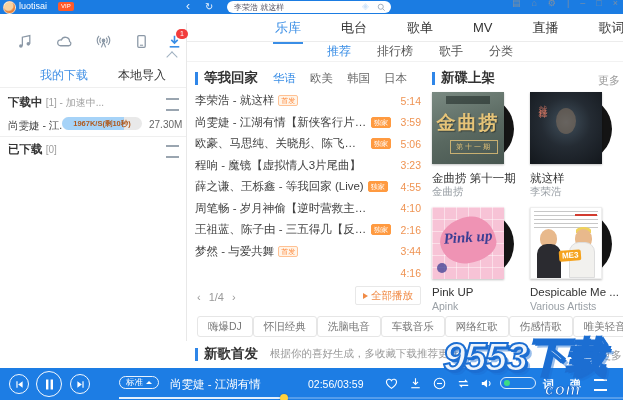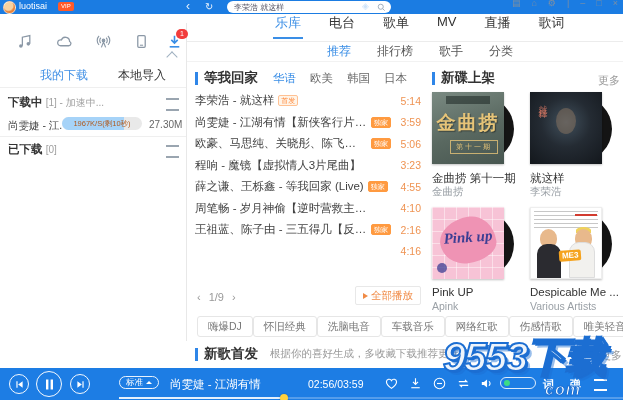--- a/index.html
+++ b/index.html
@@ -30,25 +30,25 @@
   .sb-tabs{position:absolute;left:0;top:44px;width:186px;height:20px;font-size:12px;}
   .sb-tab1{position:absolute;left:40px;color:#3f8fe5;}
   .sb-tab2{position:absolute;left:118px;color:#333;}
   .sb-div{position:absolute;left:0;width:186px;border-top:1px solid #efefef;}
   .sb-sec{position:absolute;left:8px;font-size:11.5px;color:#333;font-weight:bold;}
   .sb-sec .meta{font-weight:normal;color:#a0a0a0;font-size:10px;}
   .sb-burger{position:absolute;left:166px;width:13px;height:9px;border-top:2px solid #9aa5b0;border-bottom:2px solid #9aa5b0;}
   .dl-name{position:absolute;left:8px;top:96px;font-size:10.5px;color:#444;width:55px;white-space:nowrap;overflow:hidden;}
   .dl-pill{position:absolute;left:62px;top:94px;width:80px;height:13px;background:#e9e9e9;border-radius:7px;overflow:hidden;}
   .dl-pill .hl{position:absolute;left:0;top:0;height:13px;width:62px;background:#a6d3f8;}
-  .dl-pill .txt{position:absolute;left:0;top:2px;width:80px;text-align:center;font-size:7.5px;color:#b05a1e;white-space:nowrap;}
+  .dl-pill .txt{position:absolute;left:0;top:2px;width:80px;text-align:center;font-size:7.5px;color:#b05a1e;white-space:nowrap;font-weight:bold;}
   .dl-size{position:absolute;left:149px;top:96px;font-size:10px;color:#666;}
   
   .mainnav{position:absolute;left:187px;top:14px;width:436px;height:28px;border-bottom:1px solid #ececec;
-    display:flex;align-items:flex-start;padding-left:88px;box-sizing:border-box;gap:28px;font-size:13px;color:#333;}
+    display:flex;align-items:center;padding-left:88px;box-sizing:border-box;gap:40px;font-size:13px;color:#333;}
   .mainnav .tab{position:relative;cursor:pointer;white-space:nowrap;}
   .mainnav .active{color:#3a8ee6;}
   .mainnav .active:after{content:"";position:absolute;left:-2px;right:-2px;bottom:-7px;height:2px;background:#3a8ee6;}
   .subnav{position:absolute;left:187px;top:42px;width:436px;height:20px;border-bottom:1px solid #f2f2f2;
     display:flex;align-items:center;padding-left:140px;box-sizing:border-box;gap:26px;font-size:12px;color:#555;}
   .subnav .active{color:#3a8ee6;}
   
   .sec-head{position:absolute;height:16px;display:flex;align-items:center;}
   .sec-bar{width:3px;height:13px;background:#2f86e8;margin-right:6px;}
   .sec-title{font-size:13.5px;font-weight:bold;color:#333;white-space:nowrap;}
@@ -276,27 +276,32 @@
     <div class="songrow">
       <span class="t">周笔畅 - 岁月神偷【逆时营救主题曲】</span>
         <span class="d">4:10</span>
     </div>
     <div class="songrow">
       <span class="t">王祖蓝、陈子由 - 三五得几【反转...</span>
         <span class="badge b-fill">独家</span>
         <span class="d">2:16</span>
     </div>
     <div class="songrow">
+      <span class="t">梦然 - 与爱共舞</span>
+        <span class="badge b-out">首发</span>
+        <span class="d">3:44</span>
+    </div>
+    <div class="songrow">
         <span class="d">4:16</span>
     </div>
   </div>
 
   <div class="pager">
     <span>‹</span>
-    <span>1/9</span>
+    <span>1/4</span>
     <span>›</span>
   </div>
   <div class="playall">
     <span class="tri"></span>
     <span>全部播放</span>
   </div>
 
   <div class="sec-head" style="left:432px;top:70px;">
     <div class="sec-bar"></div>
     <div class="sec-title">新碟上架</div>

